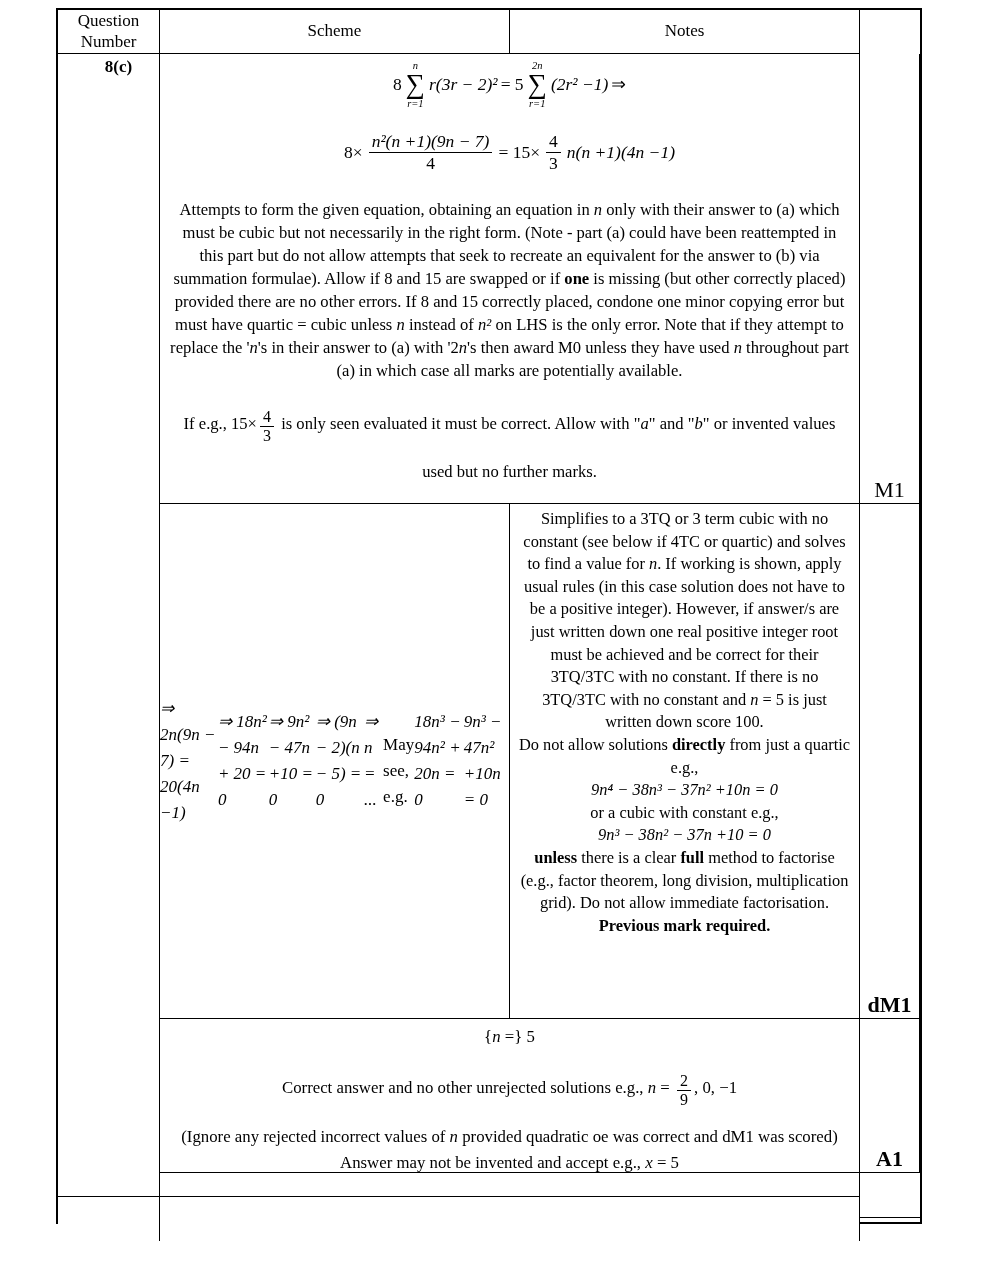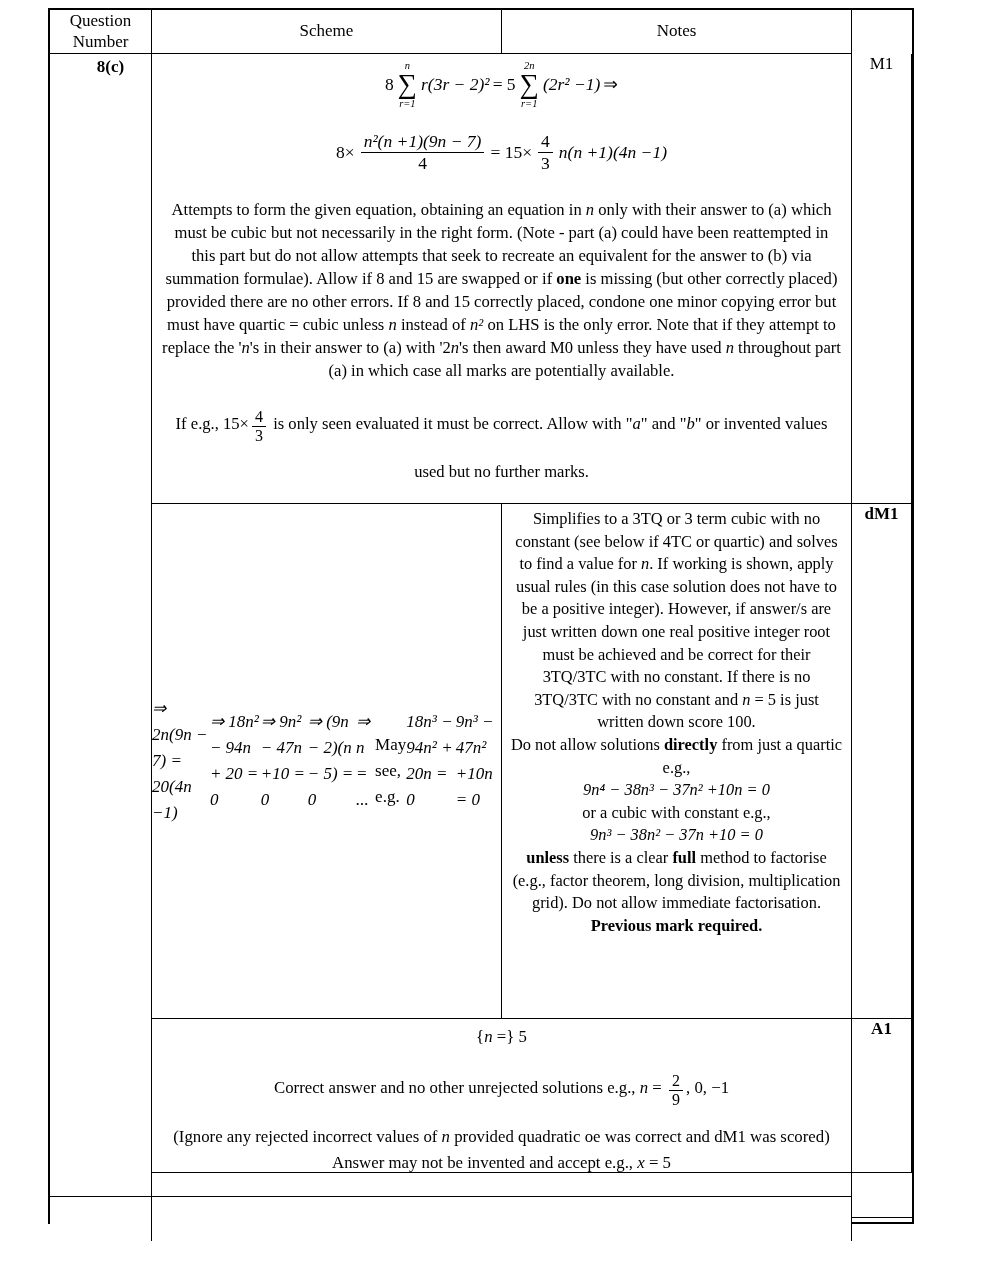--- a/index.html
+++ b/index.html
@@ -2,21 +2,21 @@
 <html><head>
 <meta charset="utf-8">
 <style>
   * { margin:0; padding:0; box-sizing:border-box; }
   html,body { background:#fff; }
   body {
     width:993px; height:1263px; position:relative;
     font-family:"Liberation Serif", serif; color:#000;
   }
   .mstable {
-    position:absolute; left:48px; top:8px; width:866px; height:1216px;
+    position:absolute; left:56px; top:8px; width:866px; height:1216px;
     display:grid;
     grid-template-columns:102px 350px 350px 1fr;
     grid-template-rows:44px 450px 515px 154px 24px 1fr;
     border:2px solid #000;
     font-size:17px;
   }
   .cell { border-right:1px solid #000; border-bottom:1px solid #000; overflow:hidden; background:#fff; }
   .no-r { border-right:none;margin-top:44px; }
   .no-b { border-bottom:none; }
 
@@ -50,21 +50,21 @@
   .mayseelabel { margin-top:20px; line-height:26px; }
   .notesB { grid-column:3; grid-row:3; text-align:center; font-size:16.4px; line-height:22.6px; padding:4px 8px; white-space:pre-wrap; }
 
   
   .secC { grid-column:2/4; grid-row:4; text-align:center; padding:5px 8px; font-size:16.8px; }
   .ansline { margin:1px 0 6px; line-height:24px; }
   .aline { line-height:25px; margin:1px 0; }
   .aline .frac { transform:translateY(2px); }
 
   
-  .mark { display:flex; align-items:flex-start; justify-content:center; font-size:17px; }
+  .mark { display:flex; align-items:flex-end; justify-content:center; font-size:22px; }
   .mM1 { grid-column:4; grid-row:2; }
   .mdM1 { grid-column:4; grid-row:3; font-weight:bold; }
   .mA1 { grid-column:4; grid-row:4;font-weight:bold; }
   .empty5 { grid-column:2/4; grid-row:5; }
   .subtotal { grid-column:4; grid-row:5; justify-content:flex-end; padding-right:6px; font-weight:bold; }
   .q2 { grid-column:1; grid-row:6; }
   .empty6 { grid-column:2/4; grid-row:6; }
   .total { grid-column:4; grid-row:6; font-weight:bold; }
 </style>
 </head>

